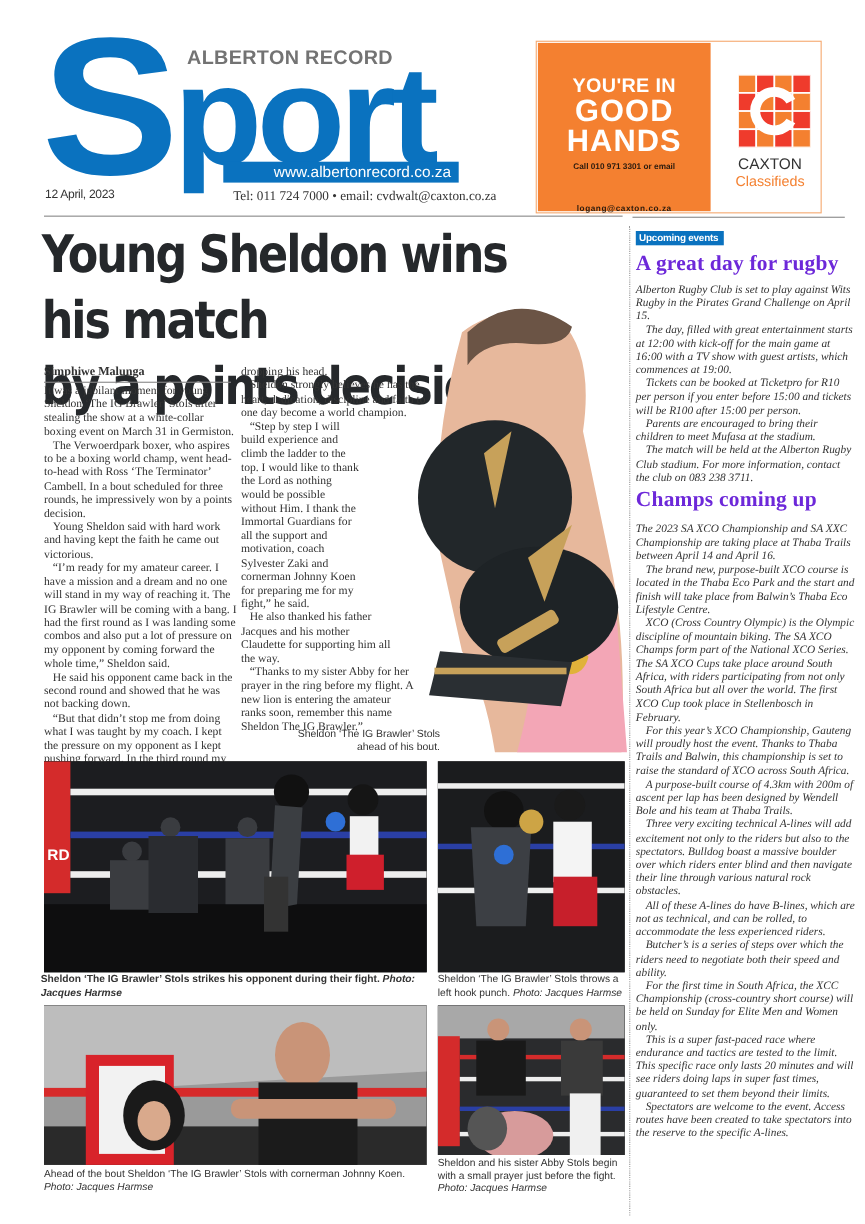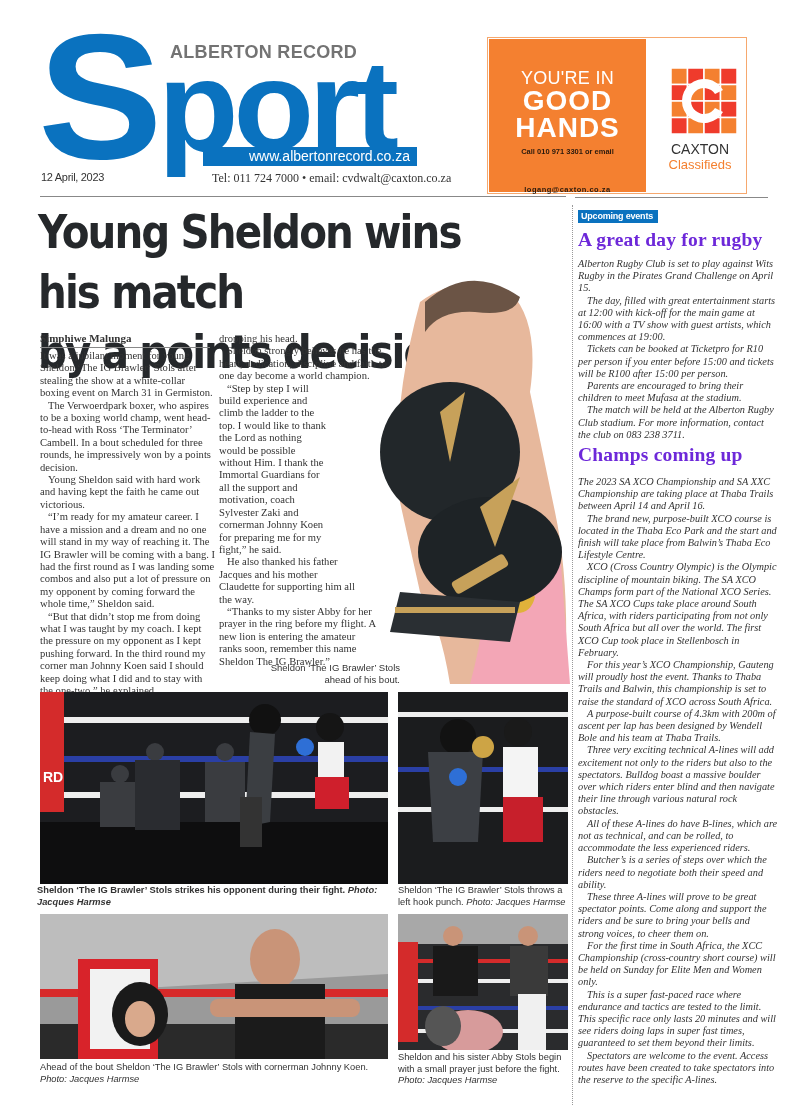--- a/index.html
+++ b/index.html
@@ -17,21 +17,21 @@
   .url-bar { position: absolute; left: 203px; top: 147px; width: 214px; height: 19px; background: #0a72bf;
              color: #fff; font-family: "Liberation Sans", sans-serif; font-size: 14px; line-height: 19px; text-align: right; padding-right: 7px; }
   .issue-date { position: absolute; left: 41px; top: 171px; font-family: "Liberation Sans", sans-serif; font-size: 11px; color: #333; letter-spacing: -0.3px; }
   .contact-line { position: absolute; left: 212px; top: 171px; font-family: "Liberation Serif", serif; font-size: 12px; color: #333; }
   .mast-rule { position: absolute; left: 40px; top: 196px; width: 526px; height: 1px; background: #888; }
 
   
   .ad { position: absolute; left: 487px; top: 37px; width: 260px; height: 157px; border: 1px solid #f6a86e; background: #fff; }
   .ad-left { position: absolute; left: 1px; top: 1px; width: 157px; height: 153px; background: #f48030; color: #fff;
              font-family: "Liberation Sans", sans-serif; text-align: center; }
-  .ad-h1 { position: absolute; left: 0; right: 0; top: 29px; font-size: 18px; font-weight: 400; letter-spacing: 0.3px; }
+  .ad-h1 { position: absolute; left: 0; right: 0; top: 29px; font-size: 18px; font-weight: 700; letter-spacing: 0.3px; }
   .ad-h2 { position: absolute; left: 0; right: 0; top: 48px; font-size: 28px; font-weight: 700; line-height: 28px; letter-spacing: 1px; }
   .ad-h3 { position: absolute; left: 0; right: 0; top: 75px; font-size: 28px; font-weight: 700; line-height: 28px; letter-spacing: 1px; }
   .ad-call { position: absolute; left: 0; right: 0; top: 108px; font-size: 7.5px; font-weight: 700; color: #2a1a0e; }
   .ad-mail { position: absolute; left: 0; right: 0; top: 118px; font-size: 7.5px; font-weight: 700; color: #2a1a0e; letter-spacing: 0.5px; margin-top: 28px; }
   .caxton-logo { position: absolute; left: 183px; top: 30px; width: 66px; height: 66px; }
   .caxton-name { position: absolute; left: 166px; top: 103px; width: 92px; text-align: center; font-family: "Liberation Sans", sans-serif; font-size: 14px; color: #333; }
   .caxton-sub { position: absolute; left: 166px; top: 119px; width: 92px; text-align: center; font-family: "Liberation Sans", sans-serif; font-size: 13px; color: #f48030; }
   .ad-rule { position: absolute; left: 575px; top: 197px; width: 193px; height: 1px; background: #888; }
 
   
@@ -131,20 +131,21 @@
     <div>by a points decision</div>
   </h1>
   <div class="byline">Simphiwe Malunga</div>
   <div class="byline-rule"></div>
 
   <div class="col col1">
     <p class="first">It was a jubilant moment for young Sheldon ‘The IG Brawler’ Stols after stealing the show at a white-collar boxing event on March 31 in Germiston.</p>
     <p>The Verwoerdpark boxer, who aspires to be a boxing world champ, went head-to-head with Ross ‘The Terminator’ Cambell. In a bout scheduled for three rounds, he impressively won by a points decision.</p>
     <p>Young Sheldon said with hard work and having kept the faith he came out victorious.</p>
     <p>“I’m ready for my amateur career. I have a mission and a dream and no one will stand in my way of reaching it. The IG Brawler will be coming with a bang. I had the first round as I was landing some combos and also put a lot of pressure on my opponent by coming forward the whole time,” Sheldon said.</p>
+    <p>He said his opponent came back in the second round and showed that he was not backing down.</p>
     <p>“But that didn’t stop me from doing what I was taught by my coach. I kept the pressure on my opponent as I kept pushing forward. In the third round my corner man Johnny Koen said I should keep doing what I did and to stay with the one-two,” he explained.</p>
     <p>He went into the third round and kept the pressure on with the ‘one-two’ ciombinations and also landed a couple of uppercuts as he noticed his opponent kept</p>
   </div>
 
   <div class="col col2">
     <p class="first">dropping his head.</p>
     <p>Sheldon strongly believes he has the heart, dedication, discipline and faith to one day become a world champion.</p>
     <div class="narrow">
       <p>“Step by step I will build experience and climb the ladder to the top. I would like to thank the Lord as nothing would be possible without Him. I thank the Immortal Guardians for all the support and motivation, coach Sylvester Zaki and cornerman Johnny Koen for preparing me for my fight,” he said.</p>
       <p style="width:140px">He also thanked his father Jacques and his mother Claudette for supporting him all the way.</p>
@@ -279,19 +280,18 @@
   <h2 class="r-head rh2">Champs coming up</h2>
   <div class="rcol rc2">
     <p class="first">The 2023 SA XCO Championship and SA XXC Championship are taking place at Thaba Trails between April 14 and April 16.</p>
     <p>The brand new, purpose-built XCO course is located in the Thaba Eco Park and the start and finish will take place from Balwin’s Thaba Eco Lifestyle Centre.</p>
     <p>XCO (Cross Country Olympic) is the Olympic discipline of mountain biking. The SA XCO Champs form part of the National XCO Series. The SA XCO Cups take place around South Africa, with riders participating from not only South Africa but all over the world. The first XCO Cup took place in Stellenbosch in February.</p>
     <p>For this year’s XCO Championship, Gauteng will proudly host the event. Thanks to Thaba Trails and Balwin, this championship is set to raise the standard of XCO across South Africa.</p>
     <p>A purpose-built course of 4.3km with 200m of ascent per lap has been designed by Wendell Bole and his team at Thaba Trails.</p>
     <p>Three very exciting technical A-lines will add excitement not only to the riders but also to the spectators. Bulldog boast a massive boulder over which riders enter blind and then navigate their line through various natural rock obstacles.</p>
     <p>All of these A-lines do have B-lines, which are not as technical, and can be rolled, to accommodate the less experienced riders.</p>
     <p>Butcher’s is a series of steps over which the riders need to negotiate both their speed and ability.</p>
-    <p>These three A-lines will prove to be great spectator points. Come along and support the riders and be sure to bring your bells and strong voices, to cheer them on.</p>
     <p>For the first time in South Africa, the XCC Championship (cross-country short course) will be held on Sunday for Elite Men and Women only.</p>
     <p>This is a super fast-paced race where endurance and tactics are tested to the limit. This specific race only lasts 20 minutes and will see riders doing laps in super fast times, guaranteed to set them beyond their limits.</p>
     <p>Spectators are welcome to the event. Access routes have been created to take spectators into the reserve to the specific A-lines.</p>
 
   </div>
 </aside>
 
 </body></html>

